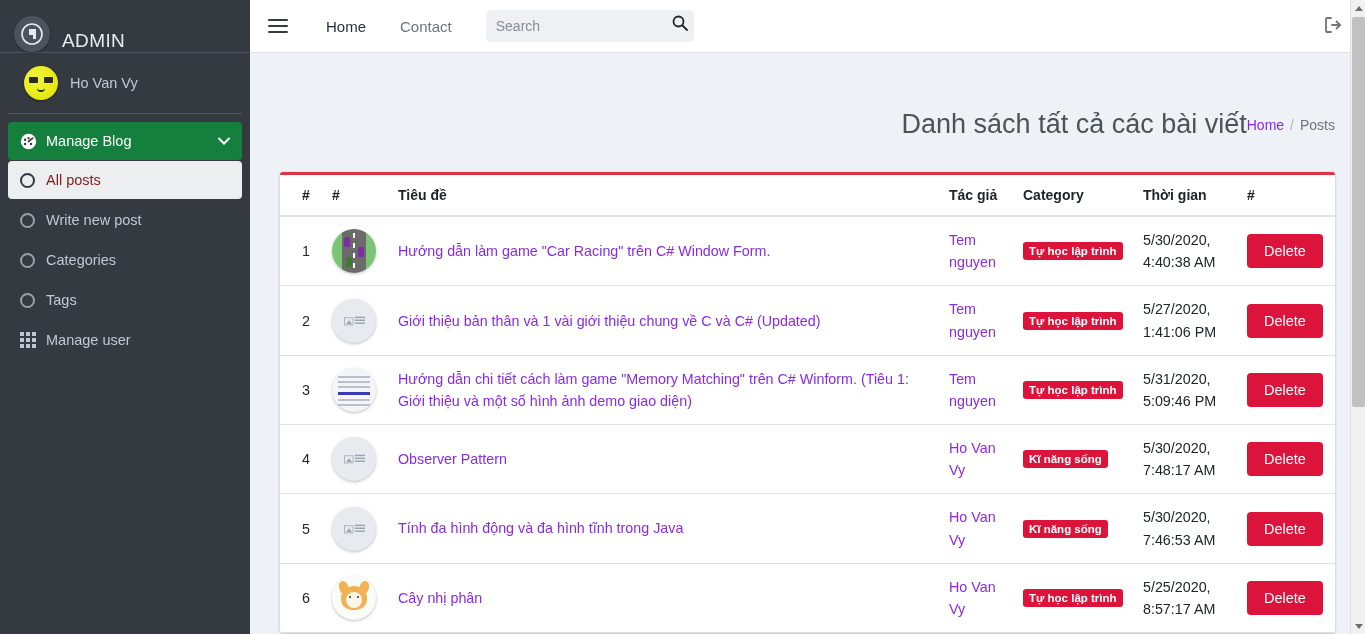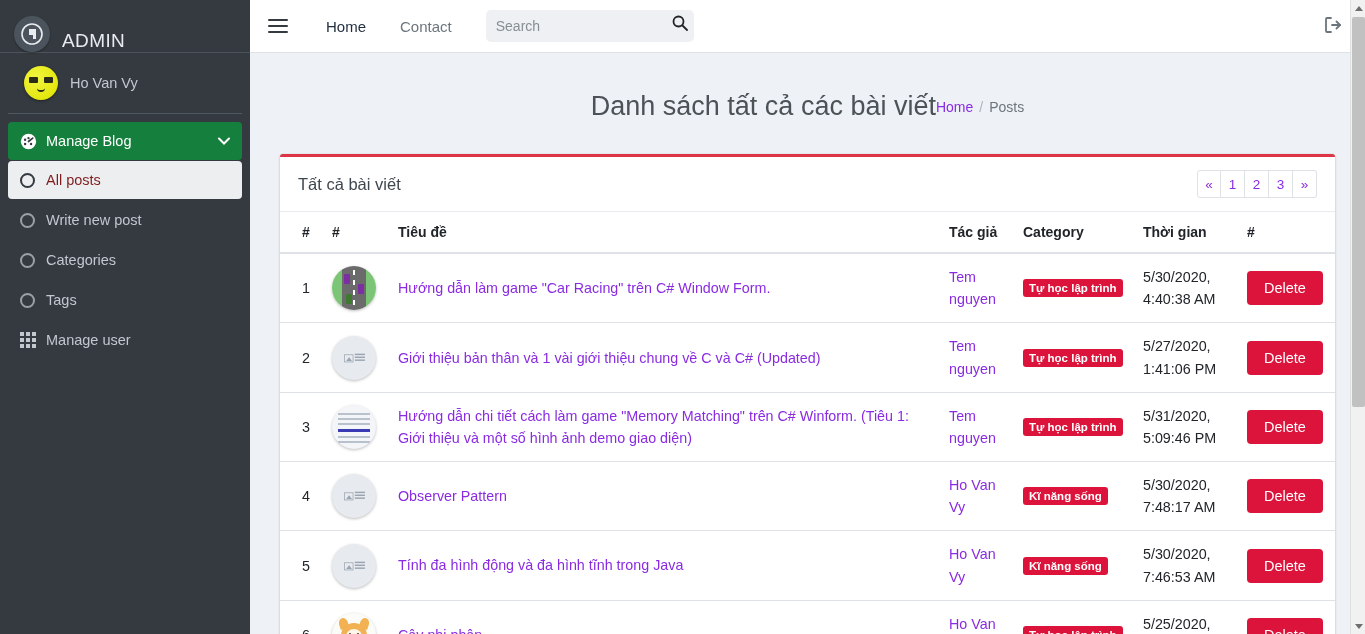--- a/index.html
+++ b/index.html
@@ -111,22 +111,22 @@
   }
   .search-input::placeholder { color: #868e96; }
   .search-btn {
     position: absolute; right: 6px; top: 5px;
     background: none; border: none; cursor: pointer; padding: 0;
   }
   .navbar-spacer { flex: 1; }
   .logout-btn { background: none; border: none; cursor: pointer; padding: 4px; }
 
   .content-header {
-    display: flex; align-items: center; justify-content: center;
-    padding: 20px 30px 14px 30px;
+    display: flex; align-items: center; justify-content: flex-end;
+    padding: 38px 30px 14px 30px;
   }
   .page-title { font-size: 27px; color: #4b5258; font-weight: 400; }
   .breadcrumb { font-size: 14px; color: #6c757d; }
   .breadcrumb a { color: #8a2be2; text-decoration: none; font-weight: 500; cursor: pointer; }
   .breadcrumb .sep { margin: 0 6px; color: #adb5bd; }
 
   .card {
     margin: 0 30px;
     background: #fff;
     border-top: 3px solid #dc3545;
@@ -370,30 +370,20 @@
     </header>
 
     <div class="content-header">
       <h1 class="page-title">Danh sách tất cả các bài viết</h1>
       <div class="breadcrumb">
         <a>Home</a><span class="sep">/</span><span>Posts</span>
       </div>
     </div>
 
     <div class="card">
-      <div class="card-header">
-        <div class="card-title">Tất cả bài viết</div>
-        <div class="pagination">
-          <div class="page-link">«</div>
-          <div class="page-link">1</div>
-          <div class="page-link">2</div>
-          <div class="page-link">3</div>
-          <div class="page-link">»</div>
-        </div>
-      </div>
 
       <table>
         <thead>
           <tr>
             <th class="col-idx">#</th>
             <th class="col-thumb">#</th>
             <th class="col-title">Tiêu đề</th>
             <th class="col-author">Tác giả</th>
             <th class="col-cat">Category</th>
             <th class="col-time">Thời gian</th>

